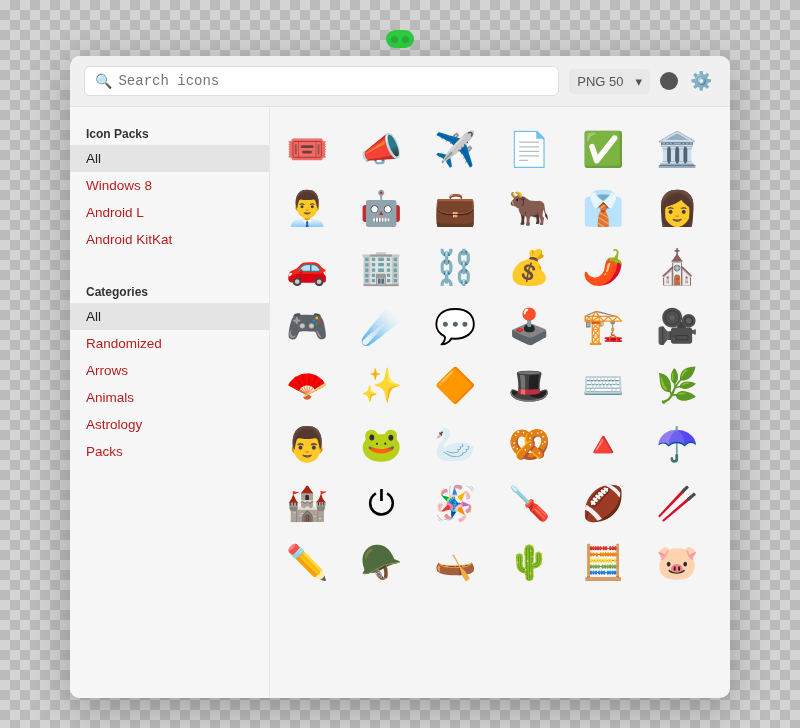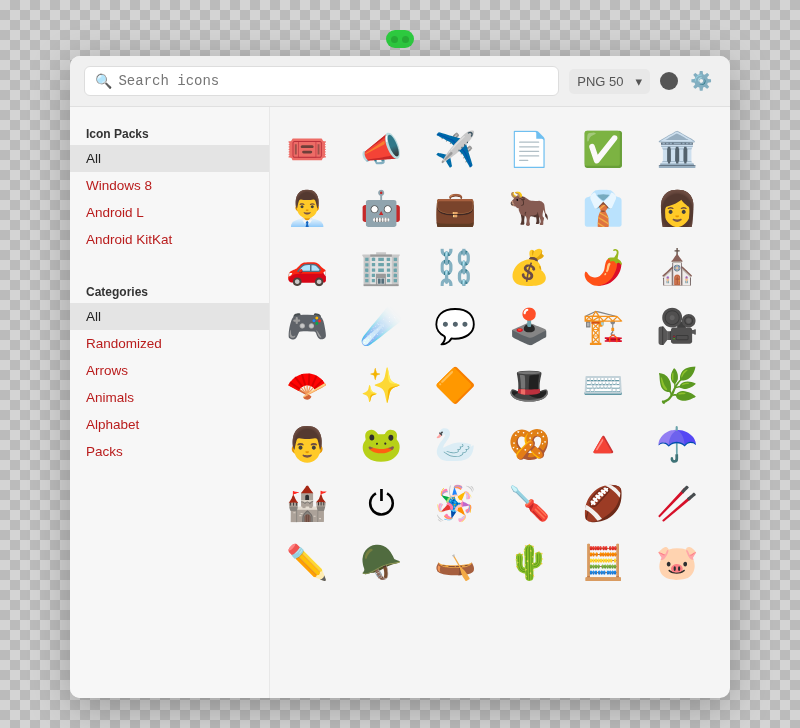--- a/index.html
+++ b/index.html
@@ -211,21 +211,21 @@
             <div class="sidebar-item">Android L</div>
             <div class="sidebar-item">Android KitKat</div>
           </div>
 
         <div class="sidebar-section-label" style="margin-top:26px">Categories</div>
         <div id="categories-list">
             <div class="sidebar-item active">All</div>
             <div class="sidebar-item">Randomized</div>
             <div class="sidebar-item">Arrows</div>
             <div class="sidebar-item">Animals</div>
-            <div class="sidebar-item">Alphabet</div>
+            <div class="sidebar-item">Astrology</div>
             <div class="sidebar-item">Packs</div>
           </div>
       </div>
 
       <div class="icons-grid" id="icons-grid">
           <div class="icon-cell">🎟️</div>
           <div class="icon-cell">📣</div>
           <div class="icon-cell">✈️</div>
           <div class="icon-cell">📄</div>
           <div class="icon-cell">✅</div>

